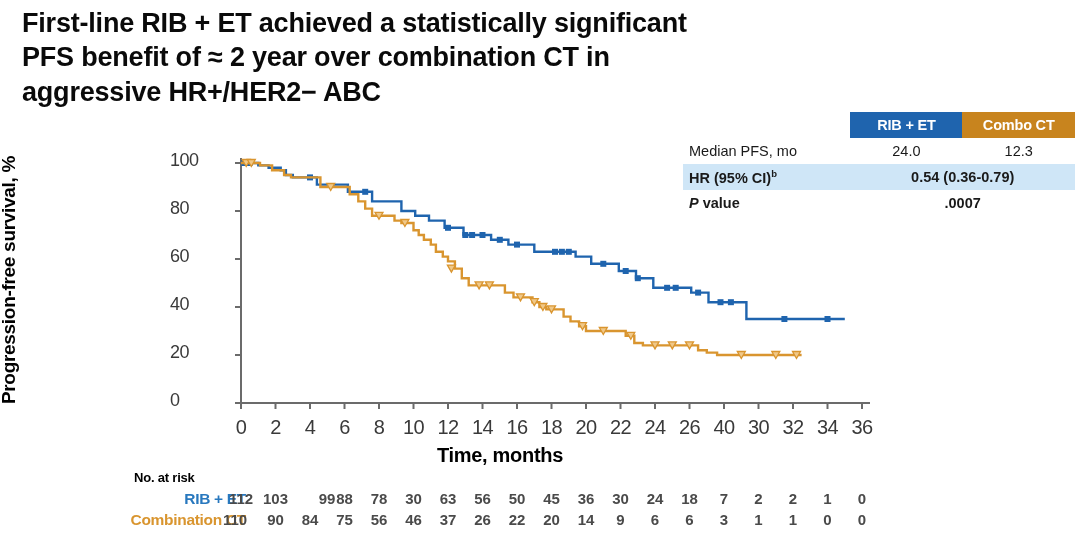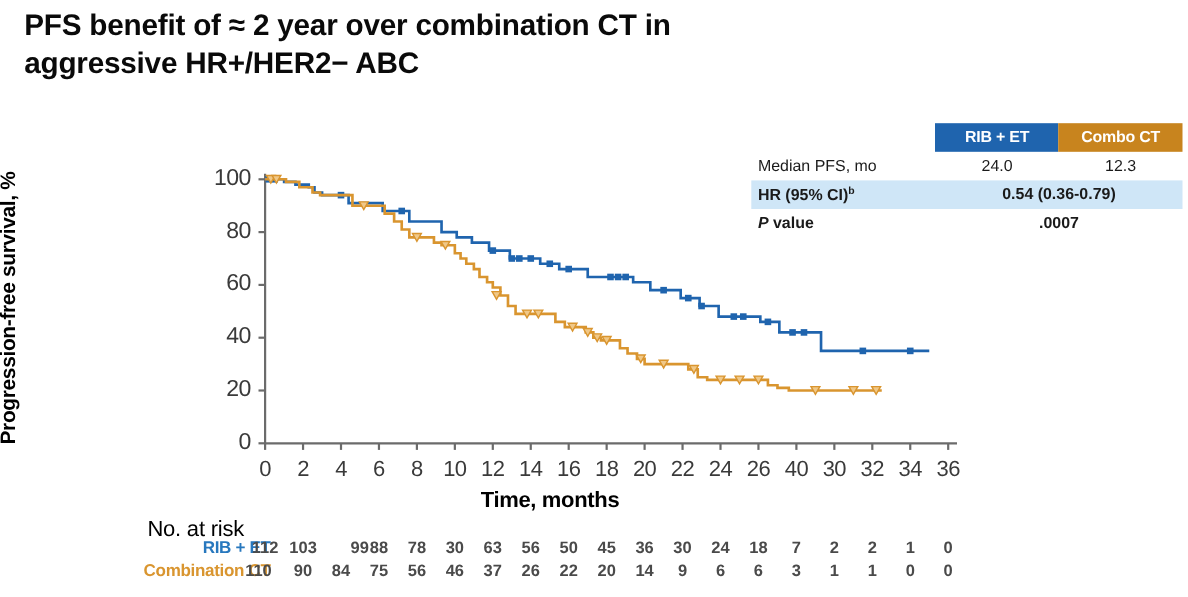--- a/index.html
+++ b/index.html
@@ -16,36 +16,36 @@
 
   
   #plot-area{position:absolute;left:0;top:0;width:1080px;height:543px;}
   #ylabel{
     position:absolute;left:-2px;top:150px;width:260px;
     transform:rotate(-90deg);transform-origin:130px 130px;
     text-align:center;font-size:19px;font-weight:bold;
     letter-spacing:-0.3px;white-space:nowrap;
   }
   .ytick{
-    position:absolute;width:58px;text-align:right;
-    font-size:21px;color:#3a3a3a;letter-spacing:-0.5px;
+    position:absolute;width:58px;text-align:left;
+    font-size:18px;color:#3a3a3a;letter-spacing:-0.5px;
   }
   .xtick{
     position:absolute;width:40px;text-align:center;
     font-size:20px;color:#3a3a3a;letter-spacing:-0.5px;
   }
   #xlabel{
     position:absolute;left:340px;top:444px;width:320px;text-align:center;
     font-size:20px;font-weight:bold;letter-spacing:-0.3px;
   }
 
   
   #risk{position:absolute;left:96px;top:470px;width:800px;font-size:14.5px;}
   #risk-title{
-    position:absolute;left:38px;top:0;font-size:20px;font-weight:normal;
+    position:absolute;left:38px;top:0;font-size:13px;font-weight:bold;
     letter-spacing:-0.2px;
   }
   .risk-row{position:absolute;left:0;width:800px;height:20px;}
   .risk-name{
     position:absolute;left:0;width:150px;text-align:right;
     font-size:15.5px;font-weight:bold;letter-spacing:-0.3px;white-space:nowrap;
   }
   .risk-cell{
     position:absolute;width:32px;text-align:center;
     font-size:15px;font-weight:bold;color:#4a4a4a;
@@ -65,20 +65,21 @@
   .hdr-orange{background:#c8841e;}
   .shade{background:#cfe6f7;}
   .bold{font-weight:bold;}
   sup{font-size:9.5px;vertical-align:super;}
   .pitalic{font-style:italic;font-weight:bold;}
 </style>
 </head>
 <body>
 
 <div id="title">
+  <span class="tline">First-line RIB + ET achieved a statistically significant</span>
   <span class="tline">PFS benefit of ≈ 2 year over combination CT in</span>
   <span class="tline">aggressive HR+/HER2− ABC</span>
 </div>
 
 <div id="plot-area">
   <div id="ylabel">Progression-free survival, %</div>
   <div id="yticks-holder">
       <div class="ytick" style="left: 170px; top: 390px;">0</div>
       <div class="ytick" style="left: 170px; top: 342px;">20</div>
       <div class="ytick" style="left: 170px; top: 294px;">40</div>

